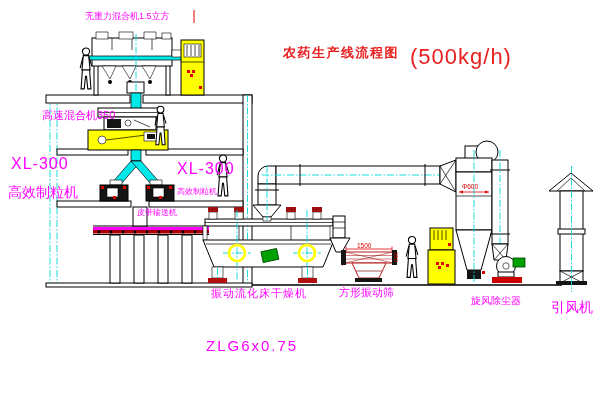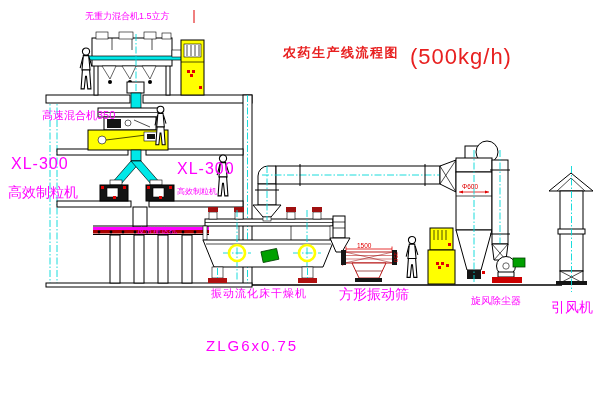--- a/index.html
+++ b/index.html
@@ -317,26 +317,26 @@
   <div class="lbl" style="left:85px;top:12px;font-size:9px;">无重力混合机1.5立方</div>
 
   <div class="lbl" style="left:42px;top:110px;font-size:11px;">高速混合机350</div>
 
   <div class="lbl big" style="left:11px;top:156px;font-size:16px;">XL-300</div>
   <div class="lbl" style="left:8px;top:185px;font-size:14px;">高效制粒机</div>
 
   <div class="lbl big" style="left:177px;top:161px;font-size:16px;">XL-300</div>
   <div class="lbl" style="left:177px;top:188px;font-size:8px;">高效制粒机</div>
 
-  <div class="lbl" style="left:137px;top:227px;font-size:8px;">皮带输送机</div>
+  <div class="lbl" style="left:137px;top:209px;font-size:8px;">皮带输送机</div>
 
   <div class="lbl" style="left:211px;top:288px;font-size:11px;letter-spacing:1px;">振动流化床干燥机</div>
   <div class="lbl big" style="left:206px;top:298px;font-size:15px;letter-spacing:2px;margin-top:40px;">ZLG6x0.75</div>
 
-  <div class="lbl" style="left:339px;top:287px;font-size:14px;">方形振动筛</div>
+  <div class="lbl" style="left:339px;top:287px;font-size:11px;">方形振动筛</div>
 
   <div class="lbl" style="left:471px;top:296px;font-size:10px;text-align:right;">旋风除尘器</div>
 
   <div class="lbl" style="left:551px;top:300px;font-size:14px;">引风机</div>
 
   <div class="dim" style="left:357px;top:242px;font-size:6.5px;">1500</div>
   <div class="dim vdim" style="left:399px;top:252px;font-size:6px;">350</div>
   <div class="dim" style="left:462px;top:183px;font-size:6.5px;">Φ600</div>
 
 </div>

